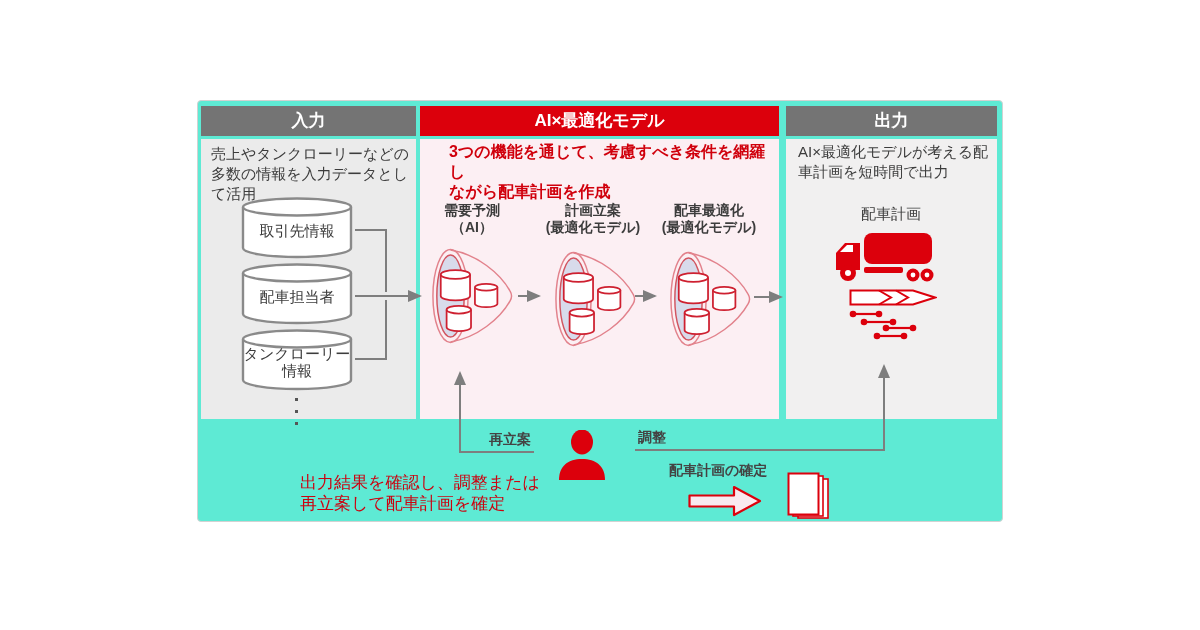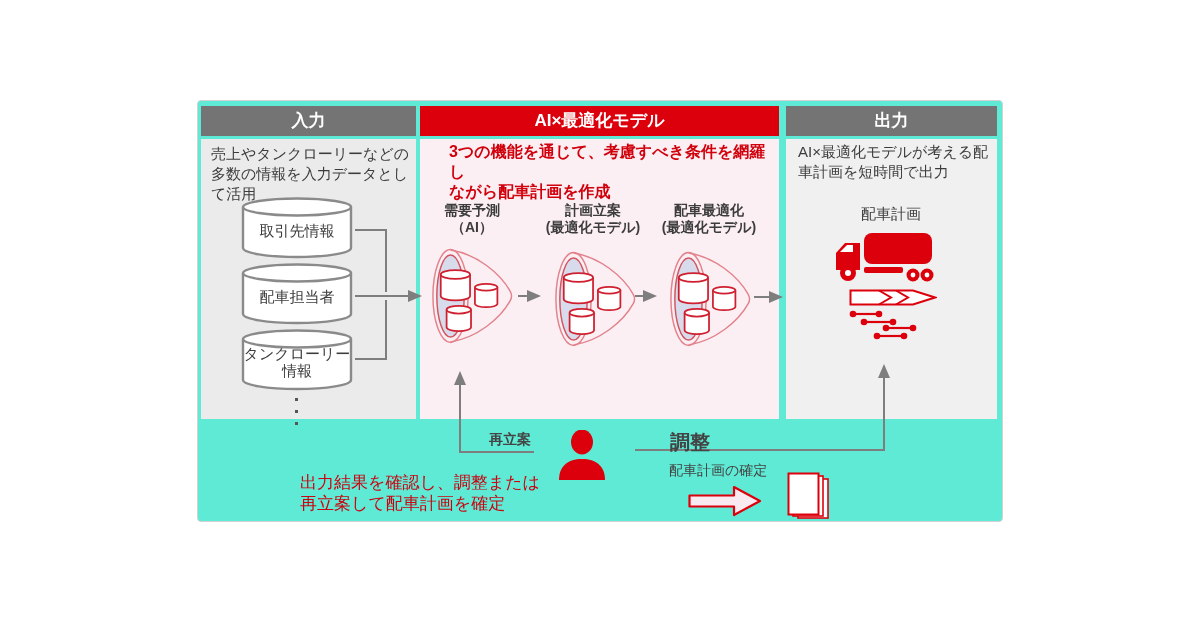--- a/index.html
+++ b/index.html
@@ -45,29 +45,29 @@
 
   .output-desc { position:absolute; left:600px; top:41px; width:192px;
     font-size:15px; line-height:20px; color:#3c3c3c; }
   .plan-label { position:absolute; left:633px; top:104px; width:120px; text-align:center;
     font-size:15px; font-weight:normal; color:#3c3c3c; }
   .truck    { position:absolute; left:636px; top:131px; width:100px; height:52px; }
   .chevbar  { position:absolute; left:651px; top:188px; width:88px;  height:17px; }
   .dotchart { position:absolute; left:649px; top:207px; width:71px;  height:34px; }
 
   .replan-label  { position:absolute; left:291px; top:330px; font-size:14px; font-weight:bold; color:#444; }
-  .adjust-label  { position:absolute; left:440px; top:328px; font-size:20px; font-weight:bold; color:#444;margin-left:32px; }
+  .adjust-label  { position:absolute; left:440px; top:328px; font-size:14px; font-weight:bold; color:#444; }
   .person { position:absolute; left:360px; top:329px; width:48px; height:50px; }
   .operator-box { position:absolute; left:313px; top:377px; width:146px; height:35px;
     background:#dc000c; color:#fff; font-weight:bold; font-size:19px;
     text-align:center; line-height:35px; }
   .note { position:absolute; left:102px; top:371px; font-size:17px; line-height:21px;
     font-weight:normal; color:#cc0310; }
   .confirm-label { position:absolute; left:471px; top:361px; width:160px;
-    font-size:14px; font-weight:normal; color:#444; }
+    font-size:14px; font-weight:bold; color:#444; }
   .block-arrow { position:absolute; left:490px; top:384px; width:74px; height:32px; }
   .docs { position:absolute; left:589px; top:371px; width:44px; height:48px; }
 </style>
 </head>
 <body>
 
 <svg width="0" height="0" style="position:absolute">
   <defs>
     <symbol id="sym-dbcyl" viewBox="0 0 112 62">
       <path d="M2 10 V51 A54 9 0 0 0 110 51 V10" fill="#fff" stroke="#8a8a8a" stroke-width="2.4"></path>

